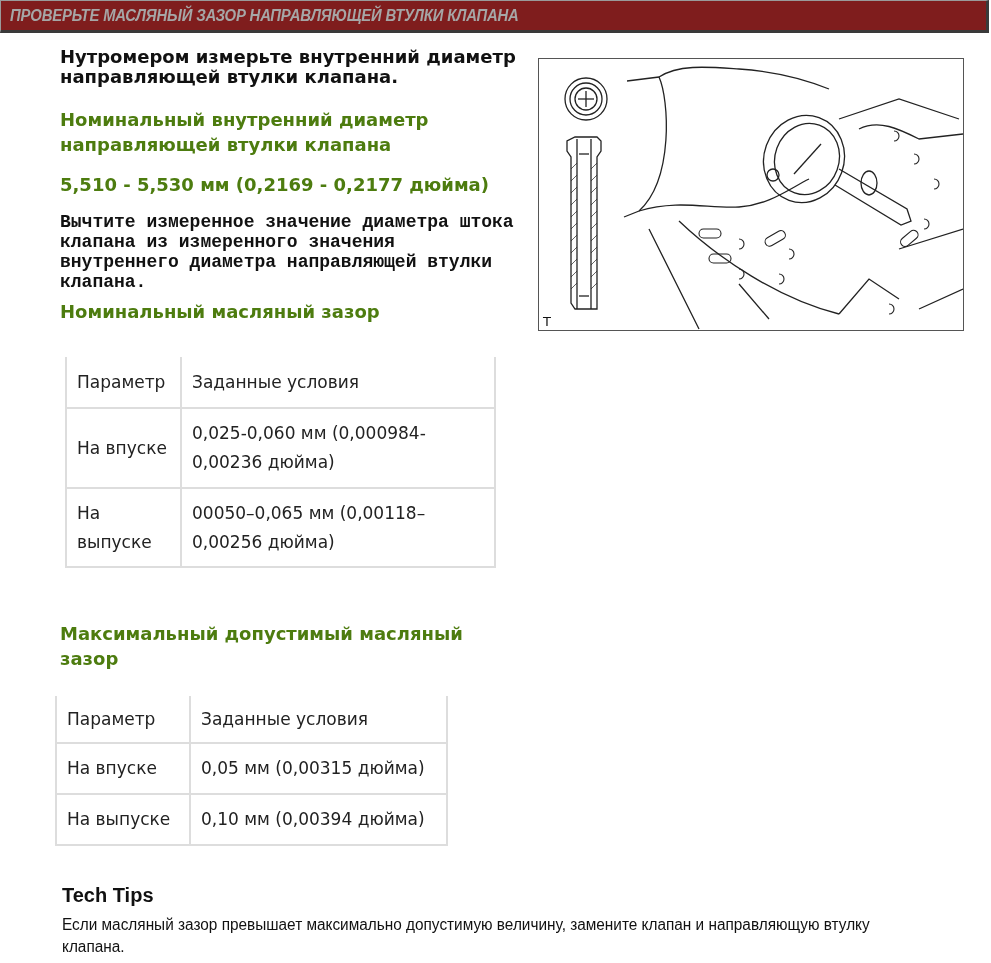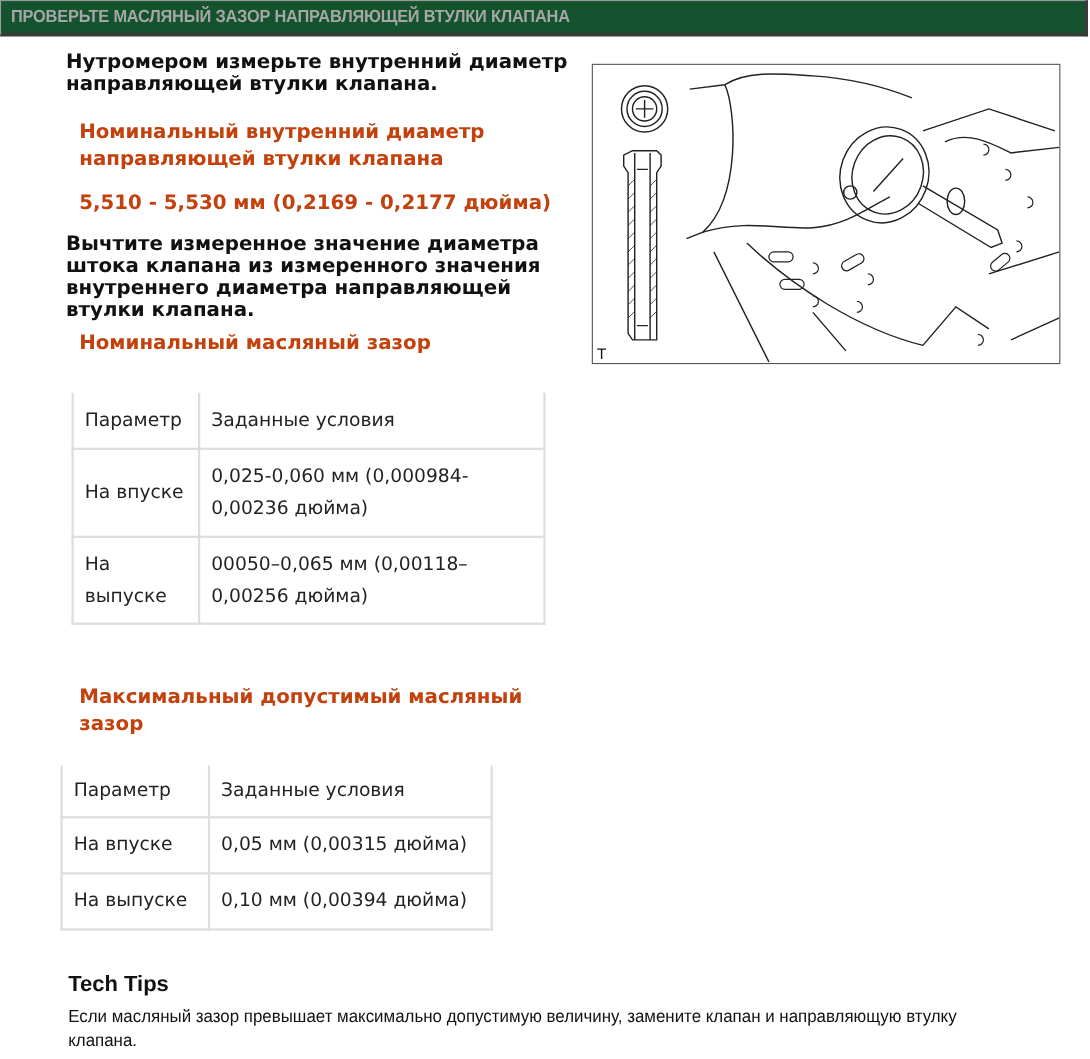--- a/index.html
+++ b/index.html
@@ -1,28 +1,28 @@
 <!DOCTYPE html>
 <html><head>
   <meta charset="utf-8">
   <style>
     html, body { margin:0; padding:0; background:#ffffff; }
     body { width:991px; height:963px; position:relative; overflow:hidden; font-family:"DejaVu Sans", sans-serif; color:#000; }
     .title-bar {
       position:absolute; left:0; top:0; width:985px; height:29px;
       border:1px solid #9a9a9a; border-right:3px solid #3a3a3a; border-bottom:3px solid #3a3a3a;
-      background:#14532d; box-sizing:content-box;
+      background:#7f1d1d; box-sizing:content-box;font-style:italic;
     }
     .title-text {
       position:absolute; left:9px; top:6px; font-family:"Liberation Sans", sans-serif;
       font-weight:bold; font-size:16px; color:#a6a6a6; letter-spacing:-0.2px;
       transform:scaleX(0.93); transform-origin:left center; white-space:nowrap;
     }
     .p-bold { position:absolute; left:60px; font-weight:bold; font-size:18px; line-height:20px; color:#111; width:460px; }
-    .h-blue { position:absolute; left:60px; font-weight:bold; font-size:18px; line-height:25px; color:#c2410c; width:470px;margin-left:12px; }
+    .h-blue { position:absolute; left:60px; font-weight:bold; font-size:18px; line-height:25px; color:#4d7c0f; width:470px; }
     .figure {
       position:absolute; left:538px; top:58px; width:424px; height:271px;
       border:1px solid #555; background:#fff;
     }
     .figure svg { position:absolute; left:0; top:0; }
     table.spec { position:absolute; border-collapse:collapse; font-size:17px; color:#222; }
     table.spec td { border:2px solid #dddddd; padding:0 10px; vertical-align:middle; line-height:29px; }
     table.spec tr:first-child td { border-top:none;margin-left:20px; }
     .tt-title { position:absolute; left:62px; top:884px; font-family:"Liberation Sans", sans-serif; font-weight:bold; font-size:20px; color:#111; }
     .tt-text { position:absolute; left:62px; top:914px; width:910px; font-family:"Liberation Sans", sans-serif; font-size:16px; line-height:22px; color:#111; transform:scaleX(0.96); transform-origin:left top; }
@@ -30,21 +30,21 @@
 </head>
 <body>
 
 <div class="title-bar">
   <span class="title-text">ПРОВЕРЬТЕ МАСЛЯНЫЙ ЗАЗОР НАПРАВЛЯЮЩЕЙ ВТУЛКИ КЛАПАНА</span>
 </div>
 
 <div class="p-bold" style="top:47px;">Нутромером измерьте внутренний диаметр направляющей втулки клапана.</div>
 <div class="h-blue" style="top:107px;">Номинальный внутренний диаметр направляющей втулки клапана</div>
 <div class="h-blue" style="top:172px;">5,510 - 5,530 мм (0,2169 - 0,2177 дюйма)</div>
-<div class="p-bold" style="top:212px;">Вычтите измеренное значение диаметра штока клапана из измеренного значения внутреннего диаметра направляющей втулки клапана.</div>
+<div class="p-bold" style="top:212px;font-family:Liberation Mono, monospace;">Вычтите измеренное значение диаметра штока клапана из измеренного значения внутреннего диаметра направляющей втулки клапана.</div>
 <div class="h-blue" style="top:299px;">Номинальный масляный зазор</div>
 
 <div class="figure">
   <svg width="424" height="271" viewBox="0 0 424 271">
     <g fill="none" stroke="#222" stroke-width="1.3">
 
       <circle cx="47" cy="40" r="21"></circle>
       <circle cx="47" cy="40" r="16"></circle>
       <circle cx="47" cy="40" r="11"></circle>
       <line x1="39" y1="40" x2="55" y2="40"></line>

